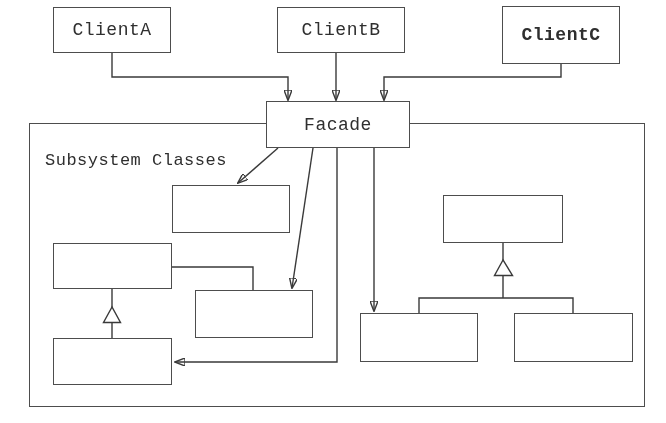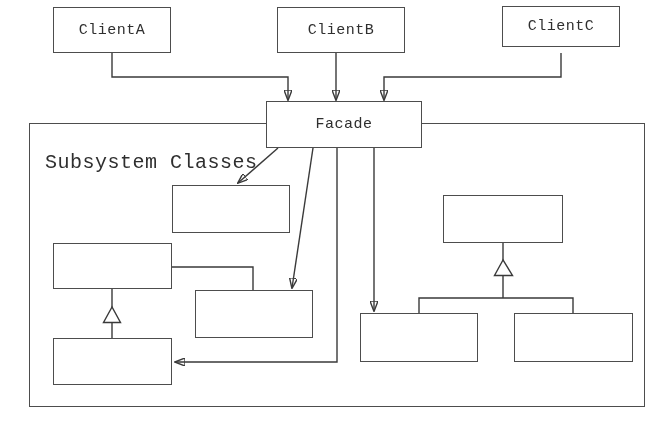--- a/index.html
+++ b/index.html
@@ -12,43 +12,43 @@
     overflow: hidden;
   }
   .node {
     position: absolute;
     box-sizing: border-box;
     background: #ffffff;
     border: 1.5px solid #4d4d4d;
     display: flex;
     align-items: center;
     justify-content: center;
-    font-size: 15px;
+    font-size: 18px;
     color: #2f2f2f;
     z-index: 2;
     letter-spacing: 0.5px;
   }
   
   #clientA { left: 53px;  top: 7px; width: 118px; height: 46px; }
   #clientB { left: 277px; top: 7px; width: 128px; height: 46px; }
-  #clientC { left: 502px; top: 6px; width: 118px; height: 41px; }
+  #clientC { left: 502px; top: 6px; width: 118px; height: 58px; font-weight: bold; }
   
-  #facade  { left: 266px; top: 101px; width: 156px; height: 47px; z-index: 3; }
+  #facade  { left: 266px; top: 101px; width: 144px; height: 47px; z-index: 3; }
   
   #subsystem {
     position: absolute;
     left: 29px; top: 123px; width: 616px; height: 284px;
     box-sizing: border-box;
     border: 1.5px solid #4d4d4d;
     z-index: 0;
   }
   #subsystem-label {
     position: absolute;
     left: 45px; top: 151px;
-    font-size: 20px;
+    font-size: 17px;
     color: #2f2f2f;
     letter-spacing: 0.5px;
     z-index: 1;
   }
   
   #sbox1 { left: 172px; top: 185px; width: 118px; height: 48px; }
   #sbox2 { left: 53px;  top: 243px; width: 119px; height: 46px; }
   #sbox3 { left: 195px; top: 290px; width: 118px; height: 48px; }
   #sbox4 { left: 53px;  top: 338px; width: 119px; height: 47px; }
   #sbox5 { left: 443px; top: 195px; width: 120px; height: 48px; }

